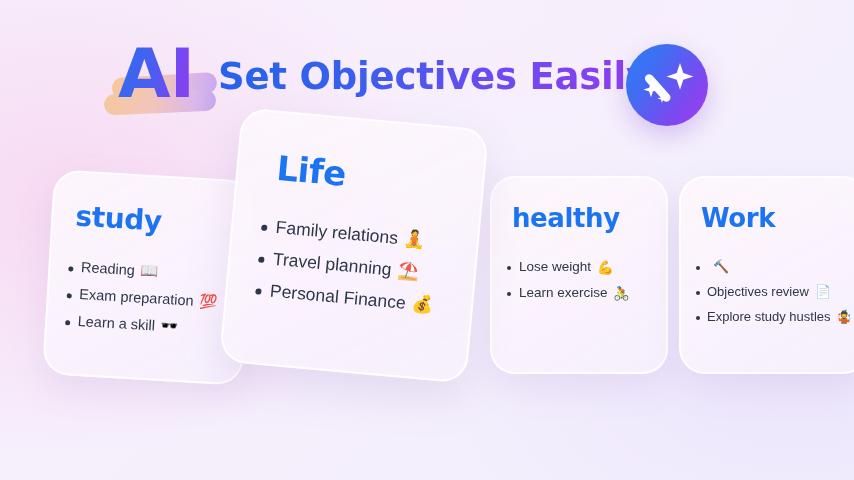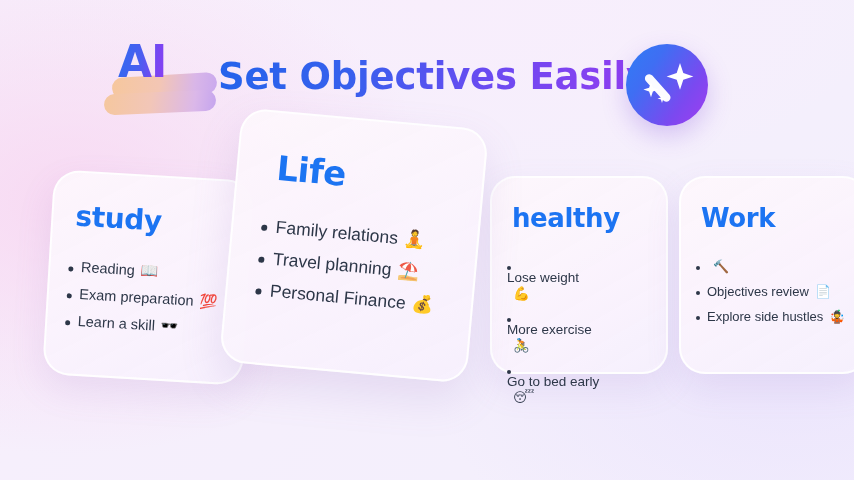--- a/index.html
+++ b/index.html
@@ -20,21 +20,21 @@
 
   .ai-wrap { position:absolute; left:118px; top:44px; width:115px; height:72px; }
   .ai-bar { position:absolute; border-radius:14px; height:21px; }
   .ai-bar.b1 { left:-6px; top:31px; width:105px;
     background:linear-gradient(100deg,#f6c79d 0%,#f3c6b4 45%,#d9b6e8 78%,#c9a8ee 100%);
     transform:rotate(-3.5deg); }
   .ai-bar.b2 { left:-14px; top:48px; width:112px;
     background:linear-gradient(100deg,#f5c79e 0%,#f2c6b8 42%,#dbb8e9 80%,#c4a4ee 100%);
     transform:rotate(-2.5deg); }
   .ai-text { position:absolute; left:0; top:-4px;
-    font-size:44px; font-weight:700; letter-spacing:-1px; line-height:1;
+    font-size:68px; font-weight:700; letter-spacing:-1px; line-height:1;
     background:linear-gradient(100deg,#2f6bf0 0%,#4a5ef0 45%,#7a45f2 78%,#8b3ff2 100%);
     -webkit-background-clip:text; background-clip:text; color:transparent;
     font-family:"DejaVu Sans", sans-serif; }
 
   .headline { position:absolute; left:218px; top:57px;
     font-size:37px; font-weight:700; letter-spacing:-.2px; line-height:1.1;
     font-family:"DejaVu Sans", sans-serif; white-space:nowrap;
     background:linear-gradient(95deg,#2563eb 0%,#3660ed 30%,#6a4bf1 62%,#8b3ff0 92%);
     -webkit-background-clip:text; background-clip:text; color:transparent; }
 
@@ -75,21 +75,21 @@
     box-shadow:0 18px 40px rgba(150,110,190,.17); }
   #card-life .card-title { font-size:34px; margin:38px 0 0 38px; }
   #card-life ul { margin:32px 0 0 28px; }
   #card-life li { font-size:17.5px; margin-bottom:11px; }
   #card-life .bullet { width:5.5px; height:5.5px; margin:9px 9px 0 0; }
 
   
   #card-healthy { left:490px; top:176px; width:178px; height:198px; z-index:2;border-radius:25px; }
   #card-healthy .card-title { font-size:26px; margin:27px 0 0 20px; }
   #card-healthy ul { margin:28px 0 0 15px; }
-  #card-healthy li { font-size:13.5px; margin-bottom:10px;flex-direction:column; }
+  #card-healthy li { font-size:13.5px; margin-bottom:10px; }
   #card-healthy .bullet { width:4px; height:4px; margin:7px 8px 0 0; }
 
   
   #card-work { left:679px; top:176px; width:190px; height:198px; z-index:2; }
   #card-work .card-title { font-size:26px; margin:27px 0 0 20px; }
   #card-work ul { margin:28px 0 0 15px; }
   #card-work li { font-size:13px; margin-bottom:10px; }
   #card-work .bullet { width:4px; height:4px; margin:7px 7px 0 0; }
 
   .emoji { margin-left:6px; }
@@ -166,44 +166,39 @@
   <div class="card" id="card-healthy">
     <div class="card-title">healthy</div>
     <ul>
       <li>
         <span class="bullet"></span>
         <span>Lose weight</span>
         <span class="emoji">💪</span>
       </li>
       <li>
         <span class="bullet"></span>
-        <span>More exercise</span>
+        <span>Learn exercise</span>
         <span class="emoji">🚴</span>
-      </li>
-      <li>
-        <span class="bullet"></span>
-        <span>Go to bed early</span>
-        <span class="emoji">😴</span>
       </li>
     </ul>
   </div>
 
   <div class="card" id="card-work">
     <div class="card-title">Work</div>
     <ul>
       <li>
         <span class="bullet"></span>
         <span class="emoji">🔨</span>
       </li>
       <li>
         <span class="bullet"></span>
         <span>Objectives review</span>
         <span class="emoji">📄</span>
       </li>
       <li>
         <span class="bullet"></span>
-        <span>Explore side hustles</span>
+        <span>Explore study hustles</span>
         <span class="emoji">🤹</span>
       </li>
     </ul>
   </div>
 
 </div>
 
 </body></html>

